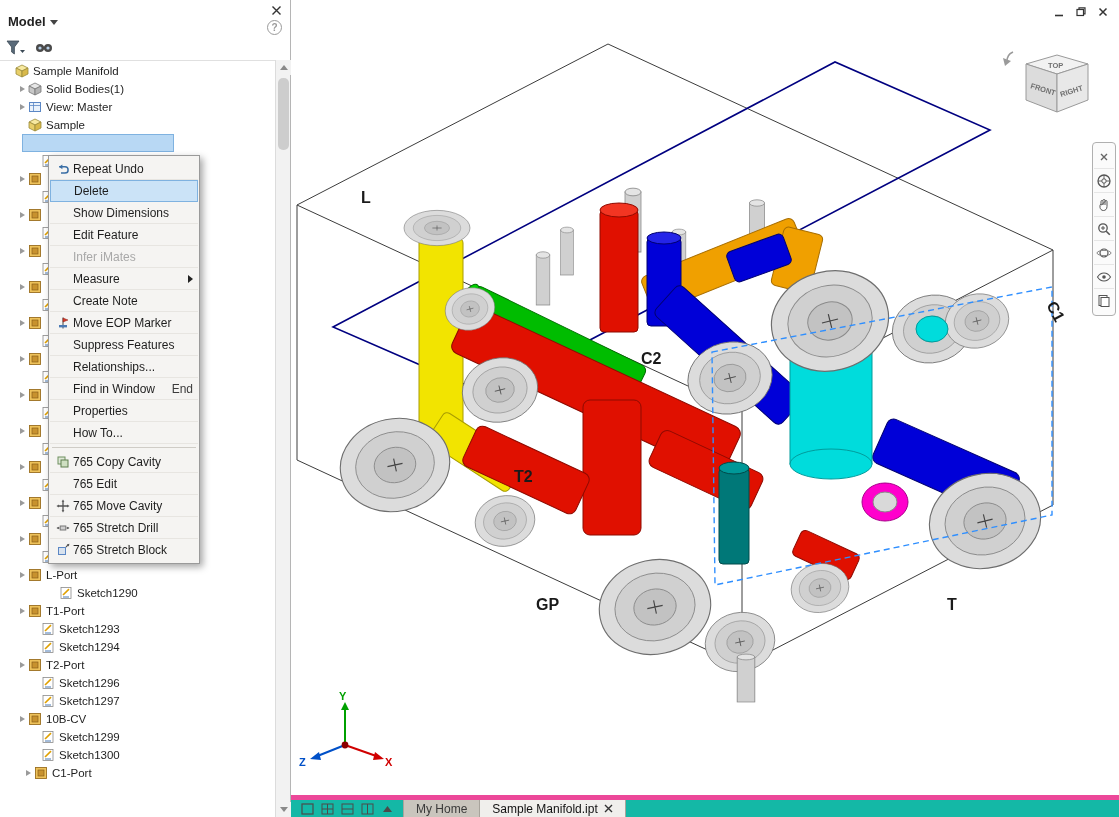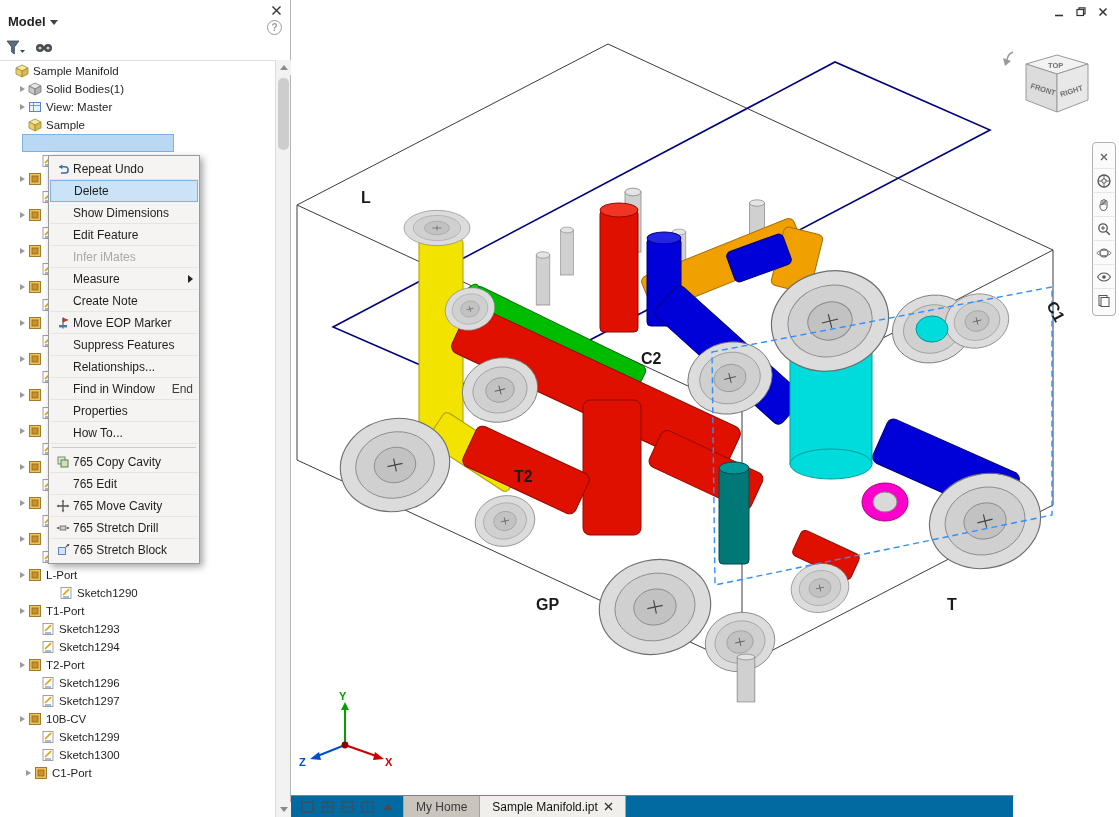--- a/index.html
+++ b/index.html
@@ -77,21 +77,21 @@
   .vc-face{stroke:#9a9a9a;stroke-width:1}
   .vc-text{font-size:7.5px;fill:#707070;font-weight:bold}
 
   
   #navbar{position:absolute;left:1092px;top:142px;width:24px;background:#fbfbfb;border:1px solid #b0b0b0;border-radius:4px;z-index:40;display:flex;flex-direction:column;align-items:center;padding:2px 0}
   .navitem{width:20px;height:24px;display:flex;align-items:center;justify-content:center;border-bottom:1px solid #e6e6e6}
   .navitem:last-child{border-bottom:none}
   .navitem svg{width:16px;height:16px}
 
   
-  #statusbar{position:absolute;left:291px;top:795px;width:722px;height:22px;background:#0369a1;border-top:1px solid #ec4899;display:flex;align-items:stretch}
+  #statusbar{position:absolute;left:291px;top:795px;width:828px;height:22px;background:#14b8a6;border-top:5px solid #ec4899;display:flex;align-items:stretch}
   #sb-icons{display:flex;align-items:center;gap:4px;padding:0 8px;border-right:1px solid #a8a49c}
   .sbtn{width:16px;height:15px;display:flex;align-items:center;justify-content:center}
   .sbtn svg{width:13px;height:12px}
   .tab{display:flex;align-items:center;gap:6px;padding:0 12px;border-right:1px solid #a8a49c;font-size:12px;color:#3a3a3a;background:#c9c5bd}
   .tab.active{background:#f0efec;color:#111}
   .tabclose svg{width:9px;height:9px}
 </style>
 </head>
 <body>
 

